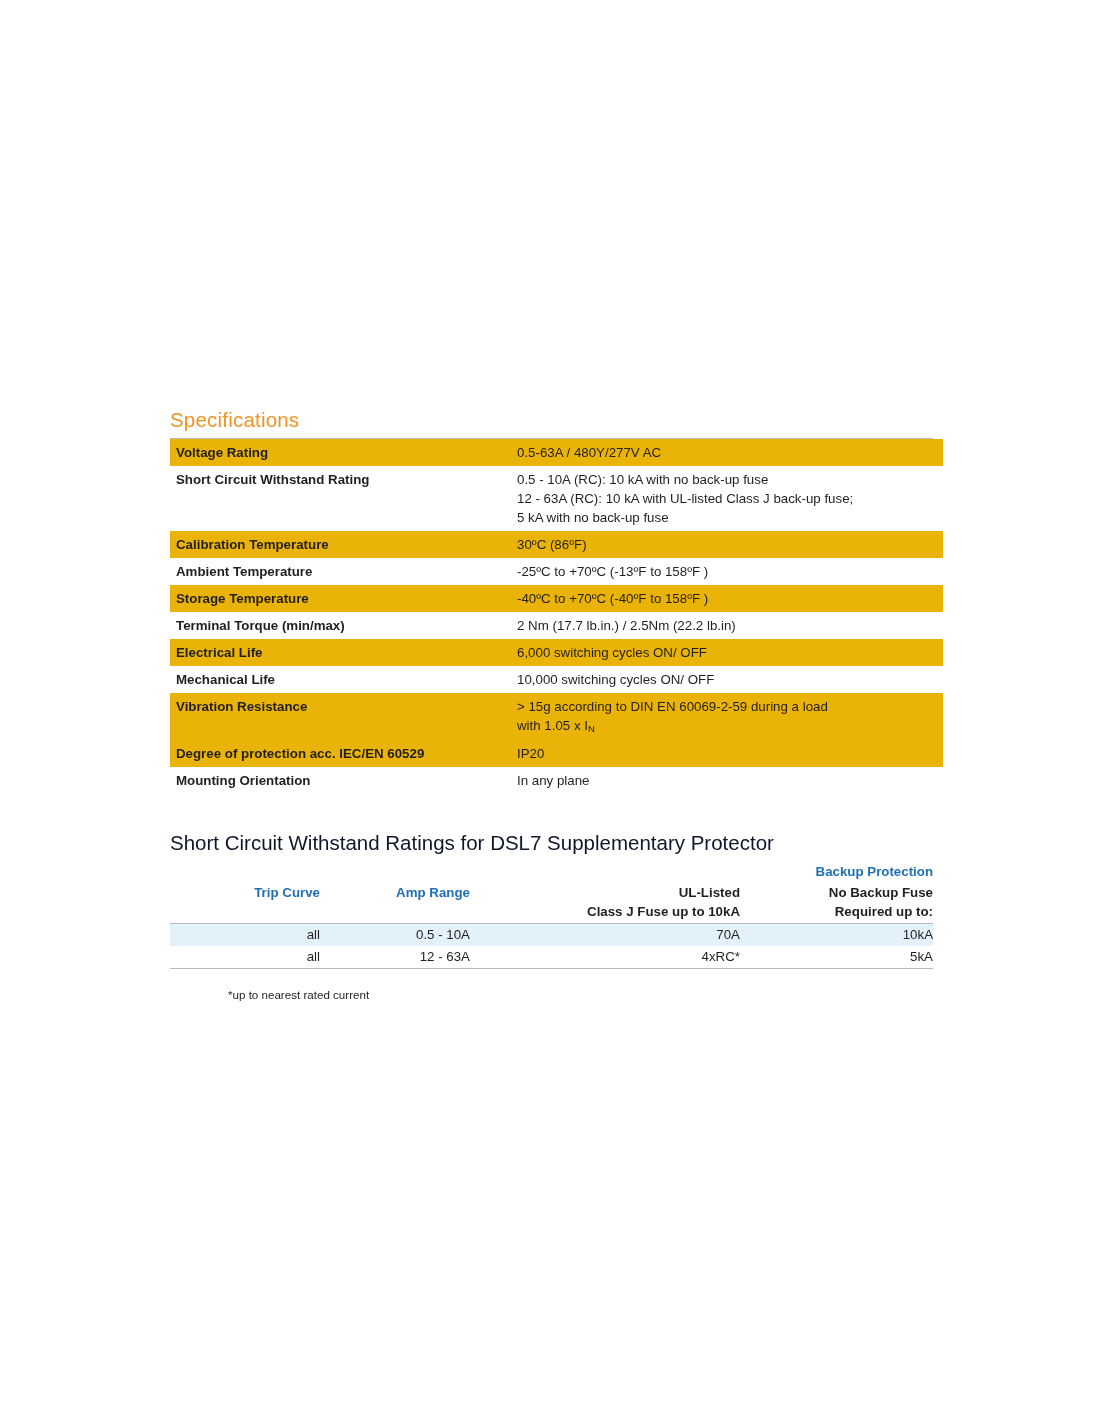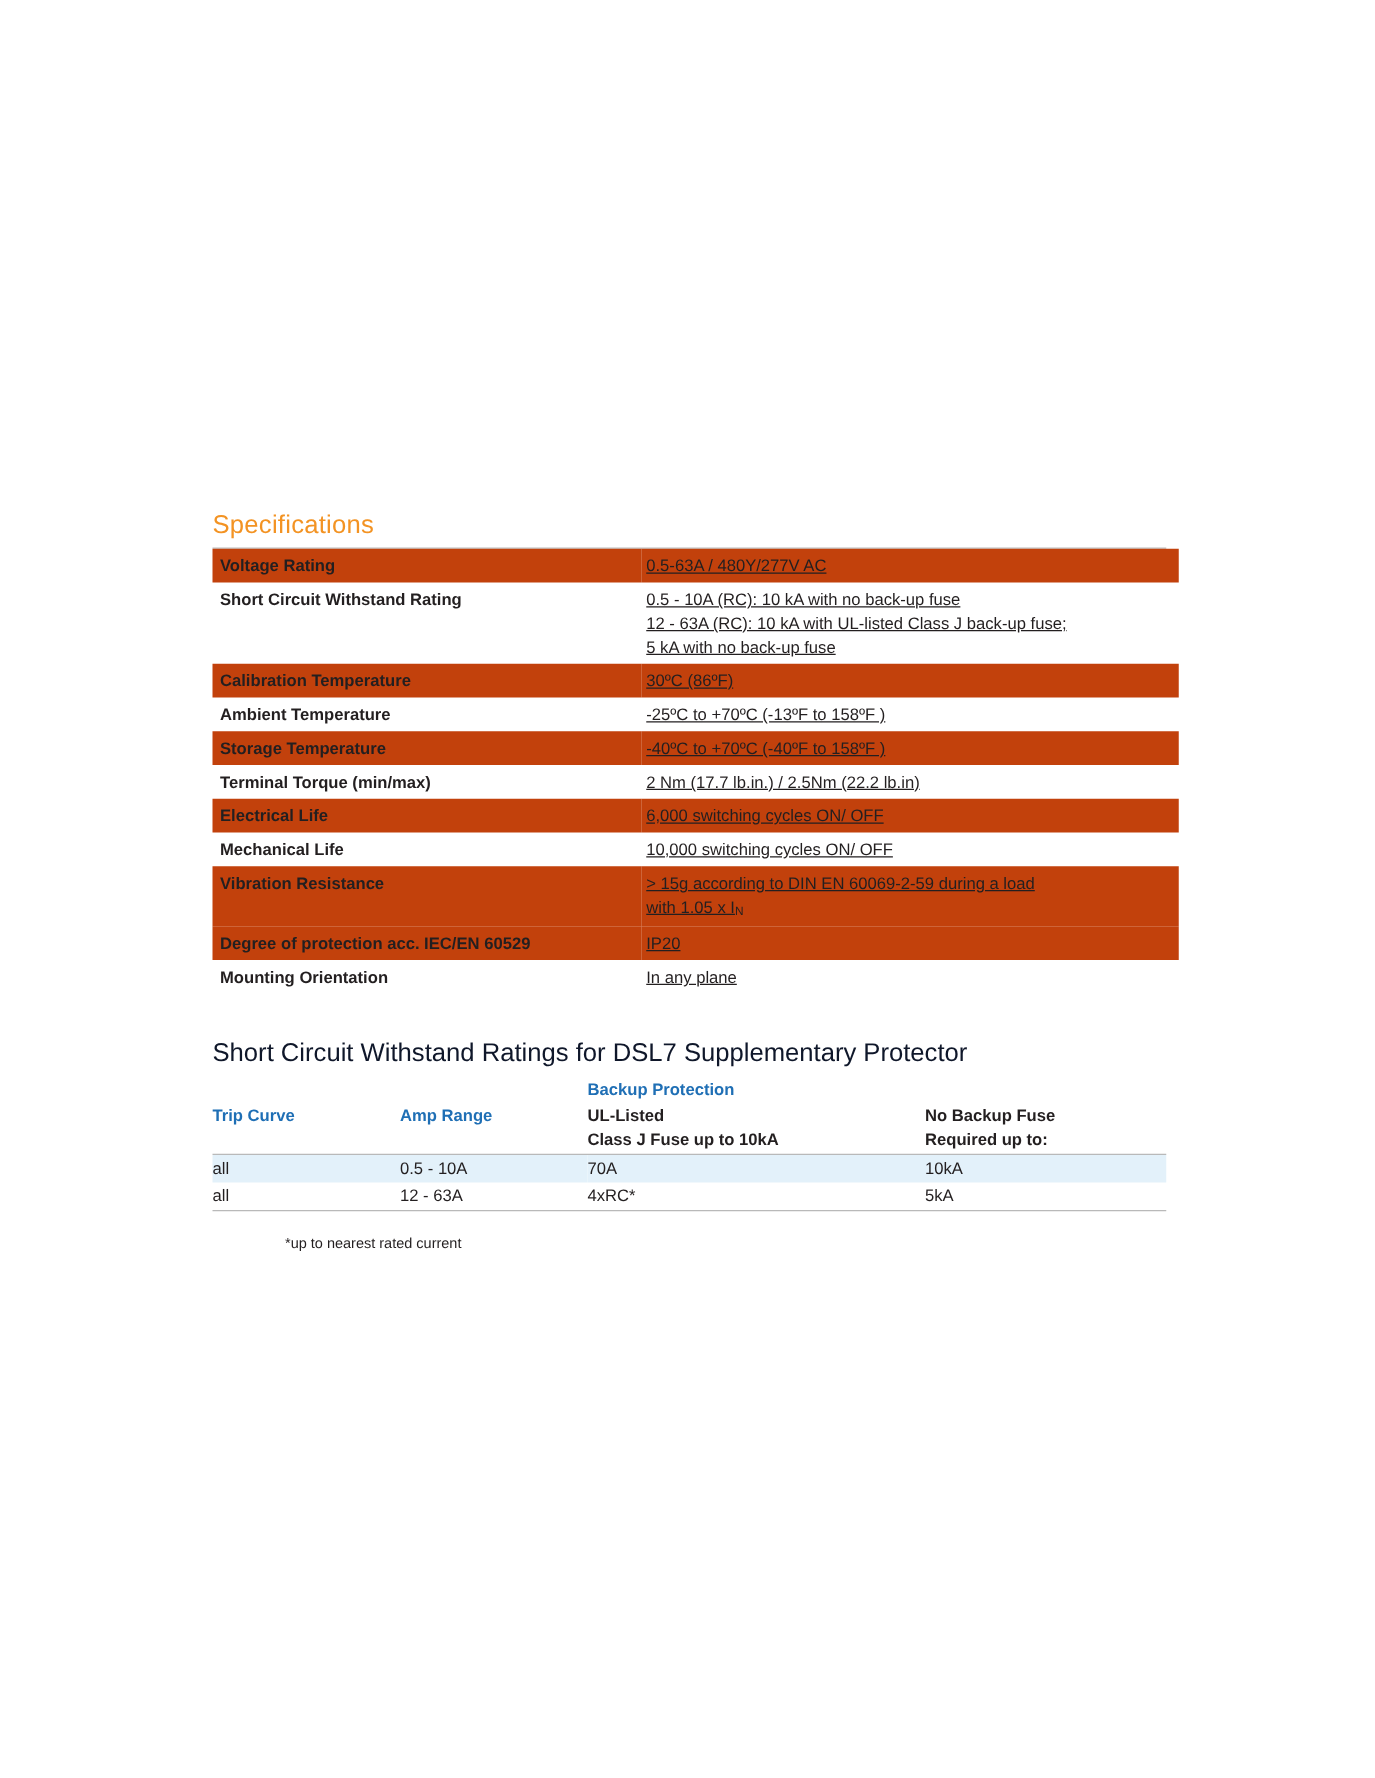--- a/index.html
+++ b/index.html
@@ -37,39 +37,38 @@
     letter-spacing: 0.2px;
     margin: 0 0 6px 0;
     line-height: 24px;
   }
   table.spec {
     border-collapse: collapse;
     width: 763px;
     table-layout: fixed;
   }
   table.spec tr.alt td {
-    background: #c2410c;
+    background: #eab308;
   }
   table.spec td {
     vertical-align: top;
     padding: 4px 0 4px 0;
     font-size: 13.3px;
     line-height: 19px;
   }
   table.spec td.label {
     width: 337px;
     font-weight: bold;
     padding-left: 6px;
     color: #231f20;
   }
   table.spec td.value {
     width: 426px;
     padding-left: 4px;
     color: #231f20;
-    text-decoration: underline;
   }
   .spec-rule {
     width: 763px;
     height: 1px;
     background: #b9b9b9;
     border: 0;
     margin: 0;
   }
   .subn {
     font-size: 9.5px;
@@ -93,21 +92,21 @@
     margin: 0 0 6px 0;
     white-space: nowrap;
   }
   table.sc {
     border-collapse: collapse;
     width: 763px;
     table-layout: fixed;
   }
   table.sc th, table.sc td {
     font-size: 13.3px;
-    text-align: left;
+    text-align: right;
     padding: 2px 0;
   }
   .sc-head-blue {
     color: #1f6fb5;
     font-weight: bold;
     font-size: 13.5px;
     padding-bottom: 2px;
   }
   .sc-sub {
     font-weight: bold;

